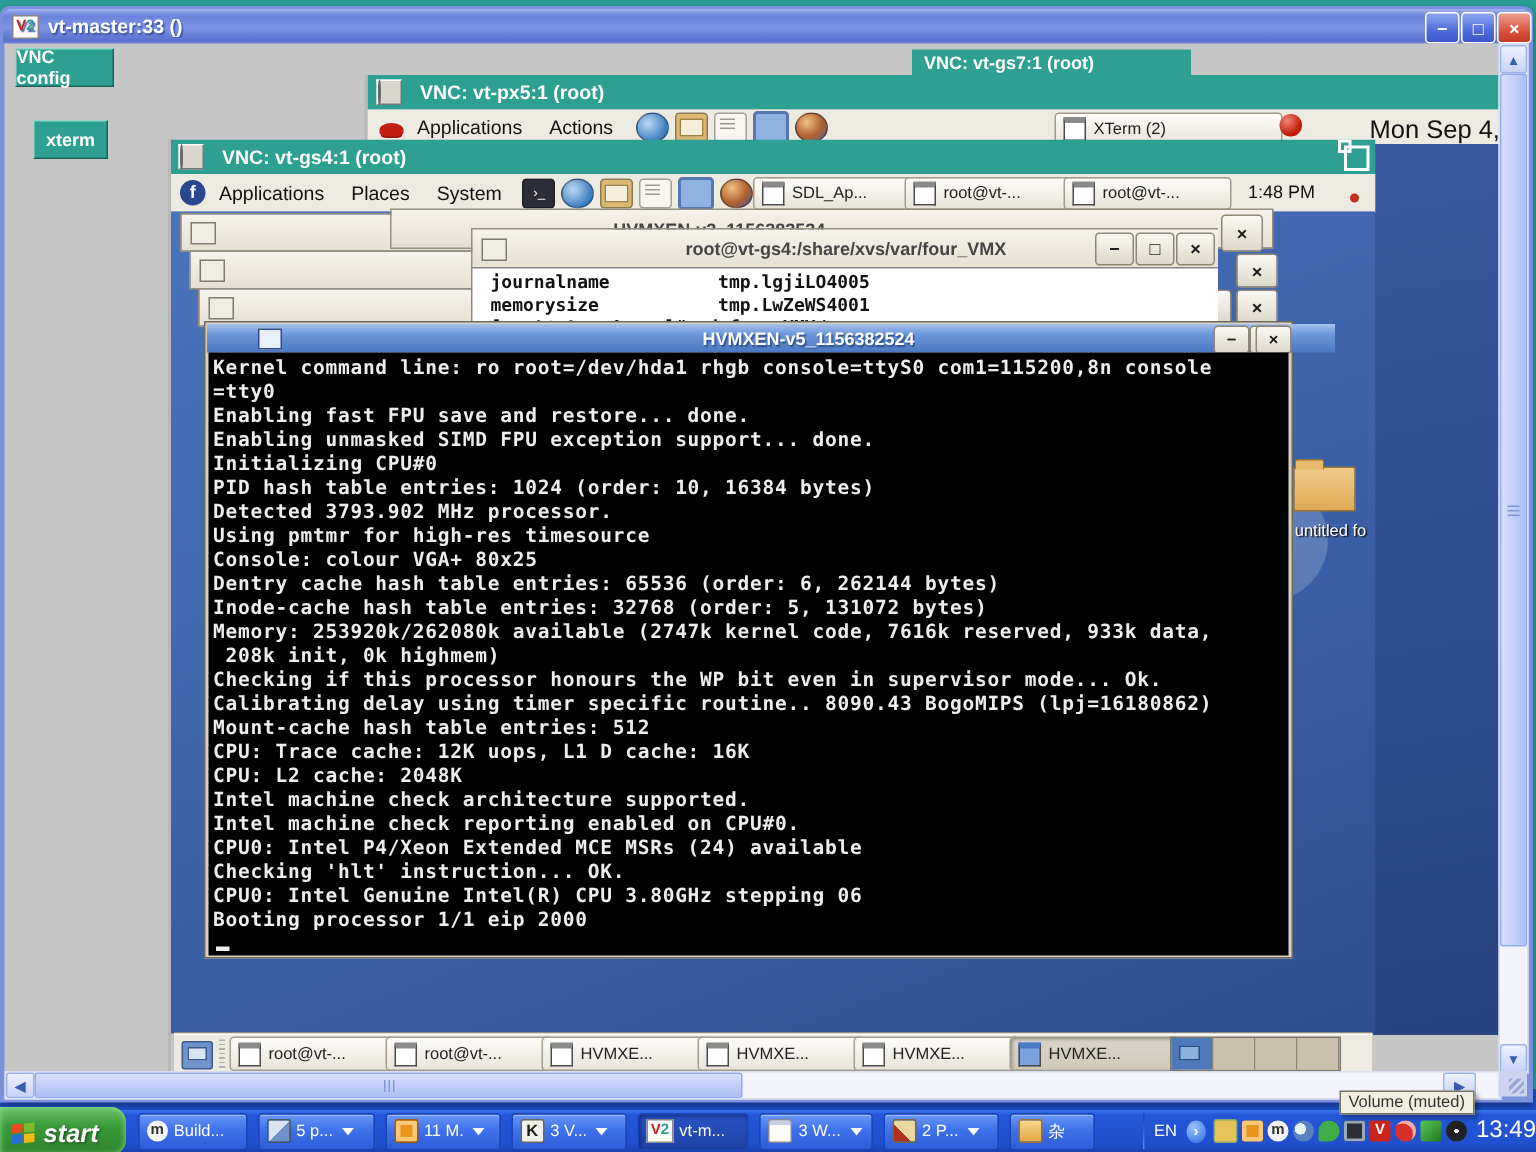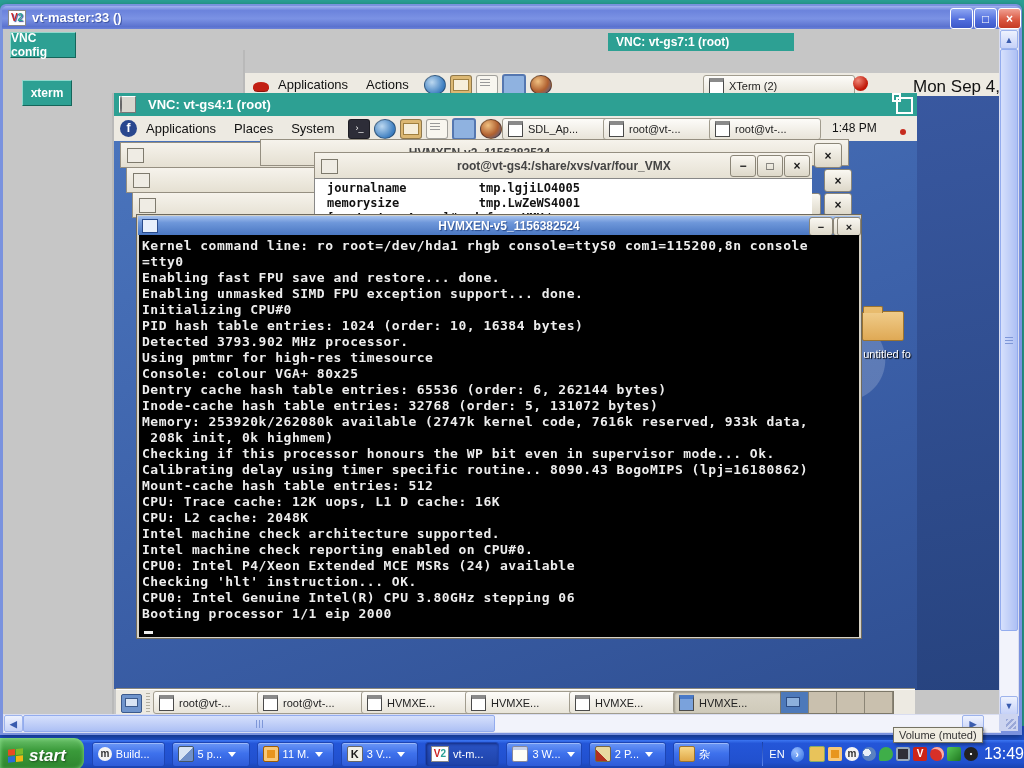--- a/index.html
+++ b/index.html
@@ -55,21 +55,21 @@
 
   
   .creambar{background:linear-gradient(#f6f3ec,#e5e0d2);border:1px solid #958f81;
       display:flex;align-items:center;font-size:12px;font-weight:bold;color:#444;gap:13px;}
   .miniwin{width:15px;height:13px;background:#efece4;border:1px solid #7e7a6d;margin:0 6px;flex:none;}
   .glyphbtn{background:linear-gradient(#faf8f2,#ddd8c9);border:1px solid #8b8678;border-radius:3px;
       color:#1a1a1a;display:flex;align-items:center;justify-content:center;font-weight:bold;font-size:12px;}
 
   
   .bluebar{background:linear-gradient(#a6c2ee,#6e97da 35%,#4a77c2);display:flex;align-items:center;
-      color:#fff;font-weight:bold;font-size:12px;text-shadow:1px 1px 1px #2a4c8c;}
+      color:#fff;font-weight:bold;font-size:12px;text-shadow:1px 1px 1px #2a4c8c;padding-left:30px;}
   .term{background:#000;}
   pre{margin:0;font-family:"DejaVu Sans Mono",monospace;font-weight:bold;}
   .termtext{color:#ededed;font-size:13px;line-height:16px;letter-spacing:.5px;white-space:pre;}
   .vmxtext{color:#111;font-size:12px;line-height:15px;white-space:pre;}
 
   
   .fedora-desk{background:
       radial-gradient(circle at 86% 52%, rgba(255,255,255,.28) 0 26px, rgba(255,255,255,0) 27px),
       radial-gradient(circle at 91% 40%, rgba(255,255,255,.18) 0 40px, rgba(255,255,255,0) 41px),
       radial-gradient(circle at 82% 72%, rgba(255,255,255,.12) 0 18px, rgba(255,255,255,0) 19px),
@@ -155,20 +155,24 @@
 </div>
 <div class="a teal-btn" style="left:22px;top:80px;width:48px;height:24px;">
   <span>xterm</span>
 </div>
 
 <div class="a tealbar nw" style="left:608px;top:33px;width:178px;height:18px;font-size:12px;padding-left:8px;">
   <span>VNC: vt-gs7:1 (root)</span>
 </div>
 
 <div class="a" style="left:243px;top:50px;width:758px;height:640px;overflow:hidden;border-left:2px solid #b9b9b9;">
+  <div class="a tealbar" style="left:0px;top:0px;width:758px;height:23px;">
+    <span class="ic ic-radio" style="margin-left:6px;"></span>
+    <span class="nw" style="margin-left:12px;">VNC: vt-px5:1 (root)</span>
+  </div>
   <div class="a gpanel" style="left:0px;top:23px;width:758px;height:23px;">
     <span class="ic ic-redhat" style="margin-left:8px;"></span>
     <span class="menu-item">Applications</span>
     <span class="menu-item">Actions</span>
     <span class="ic chip globe" style="margin-left:6px;"></span>
     <span class="ic chip mail" style="margin-left:4px;"></span>
     <span class="ic chip docs" style="margin-left:4px;"></span>
     <span class="ic chip screen" style="margin-left:4px;"></span>
     <span class="ic chip sphere" style="margin-left:4px;"></span>
   </div>

